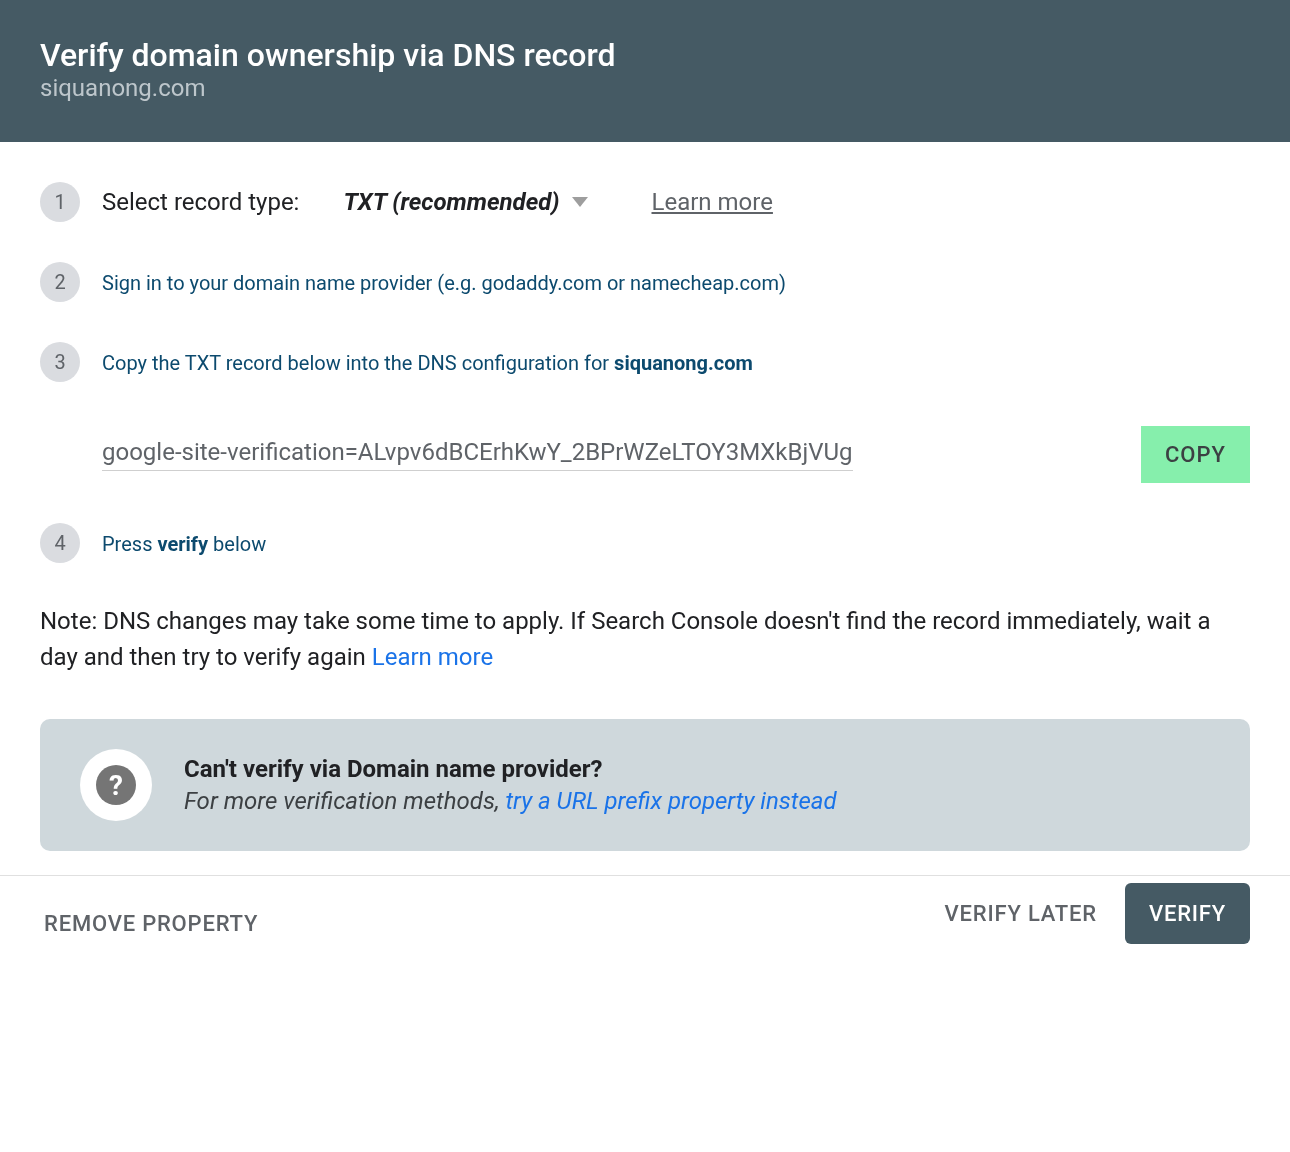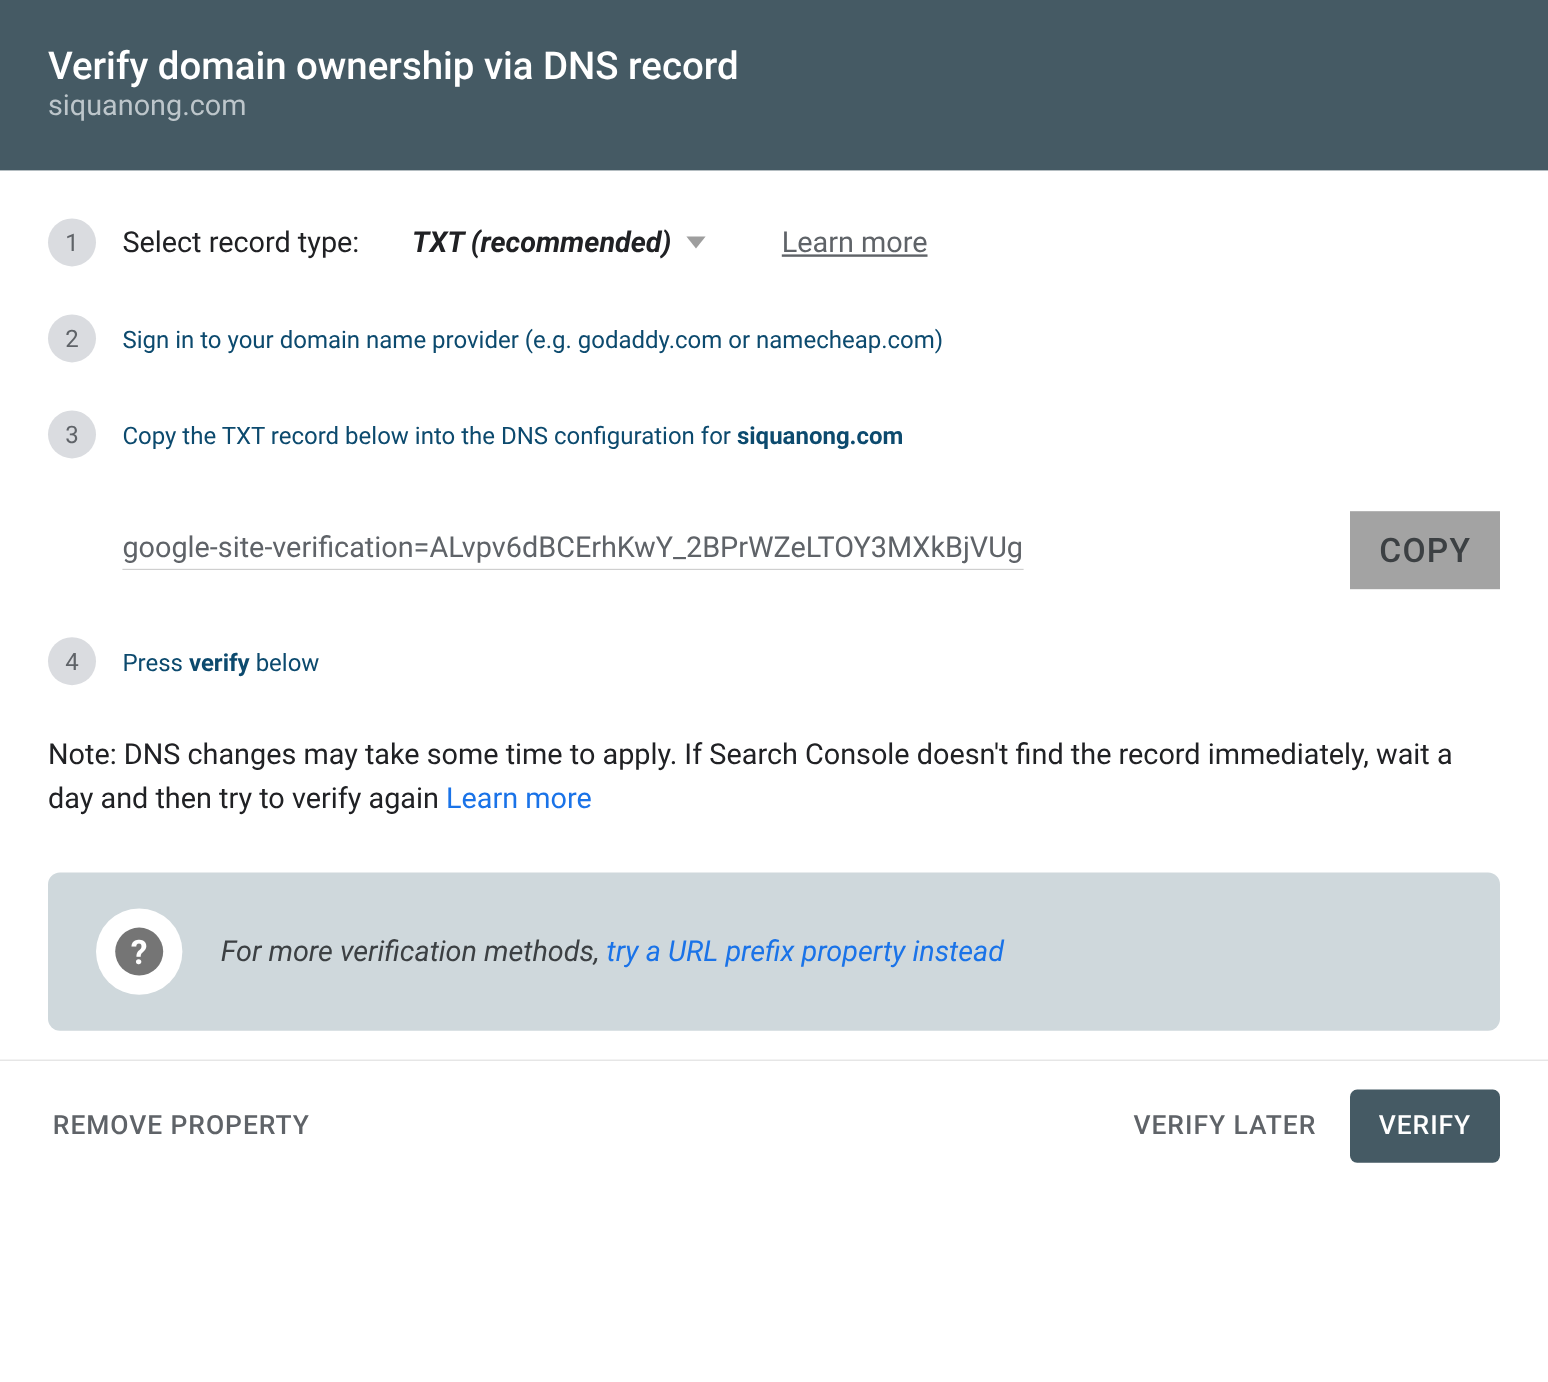--- a/index.html
+++ b/index.html
@@ -109,24 +109,24 @@
     .txt-record-value {
       font-size: 24px;
       color: #5f6368;
       border-bottom: 1px solid #cfcfcf;
       padding-bottom: 4px;
       flex: 0 1 auto;
       white-space: nowrap;
       overflow: hidden;
     }
     .copy-button {
-      background: #a3a3a3;
+      background: #86efac;
       border: none;
       padding: 16px 24px;
-      font-size: 28px;
+      font-size: 22px;
       font-weight: 500;
       letter-spacing: 1px;
       color: #3c4043;
       cursor: pointer;
       font-family: inherit;
     }
     .note-text {
       font-size: 24px;
       line-height: 1.5;
       color: #202124;
@@ -179,23 +179,23 @@
       font-size: 24px;
       color: #3c4043;
       font-style: italic;
     }
     .info-link {
       color: #1a73e8;
       cursor: pointer;
     }
     .footer {
       border-top: 1px solid #e0e0e0;
-      padding: 24px 40px;
-      display: flex;
-      align-items: center;
+      padding: 7px 40px;
+      display: flex;
+      align-items: flex-end;
       justify-content: space-between;
     }
     .footer-left, .footer-right {
       display: flex;
       align-items: center;
       gap: 24px;
     }
     .text-button {
       background: none;
       border: none;
@@ -275,20 +275,21 @@
 
   <div class="note-text">
     <span>Note: DNS changes may take some time to apply. If Search Console doesn't find the record immediately, wait a day and then try to verify again </span><a class="note-link">Learn more</a>
   </div>
 
   <div class="info-panel">
     <div class="help-circle">
       <div class="help-inner">?</div>
     </div>
     <div class="info-body">
+      <div class="info-title">Can't verify via Domain name provider?</div>
       <div class="info-text">
         <span>For more verification methods, </span><a class="info-link">try a URL prefix property instead</a>
       </div>
     </div>
   </div>
 
 </div>
 
 <div class="footer">
   <div class="footer-left">

